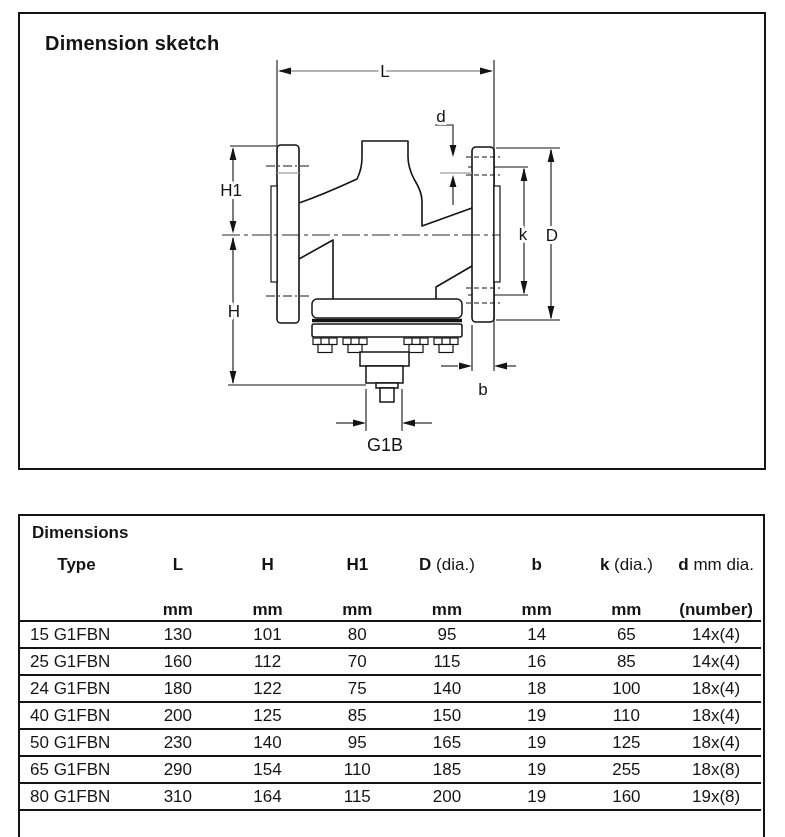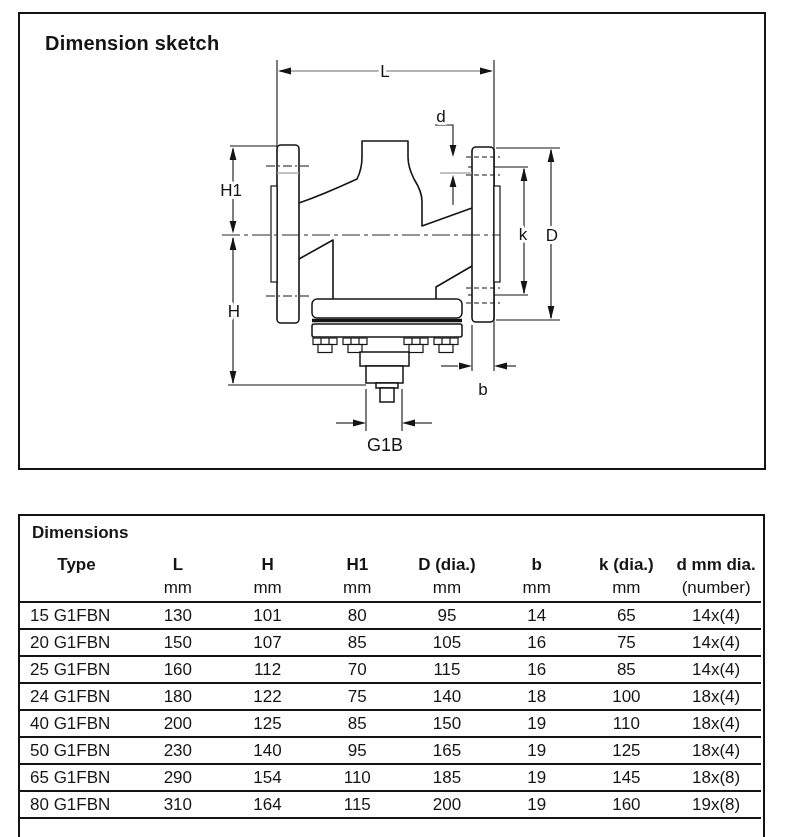--- a/index.html
+++ b/index.html
@@ -11,22 +11,22 @@
                 font-size:20px;font-weight:bold;letter-spacing:.2px;}
   .drawing{position:absolute;left:0;top:0;width:742px;height:452px;}
 
   .table-box{left:18px;top:514px;width:747px;height:348px;}
   .tbl-title{position:absolute;left:12px;top:7px;margin:0;font-size:17px;font-weight:bold;}
   table.dims{position:absolute;left:0;top:33px;width:741px;border-collapse:collapse;
              table-layout:fixed;font-size:17px;}
   table.dims th{font-weight:normal;padding:0 2px;height:52px;vertical-align:top;
                 border-bottom:2px solid #141414;text-align:center;}
   table.dims th .l1{font-weight:bold;padding-top:6px;}
-  table.dims th .l1 .sfx{font-weight:bold;}
-  table.dims th .l2{font-weight:normal;padding-top:3px;}
+  table.dims th .l1 .sfx{font-weight:normal;}
+  table.dims th .l2{font-weight:bold;padding-top:3px;margin-top:22px;}
   table.dims td{height:25px;border-bottom:2px solid #141414;text-align:center;
                 padding:0 2px;white-space:nowrap;}
   table.dims td.type{text-align:left;padding-left:10px;margin-top:24px;}
 
   
   .lbl{font-family:"Liberation Sans",sans-serif;font-size:17px;fill:#141414;
        paint-order:stroke;stroke:#ffffff;stroke-width:6px;stroke-linejoin:round;}
   .lbl-big{font-size:18px;}
 </style>
 </head>
@@ -212,30 +212,20 @@
             <td class="type">15 G1FBN</td>
             <td>130</td>
             <td>101</td>
             <td>80</td>
             <td>95</td>
             <td>14</td>
             <td>65</td>
             <td>14x(4)</td>
           </tr>
           <tr>
-            <td class="type">20 G1FBN</td>
-            <td>150</td>
-            <td>107</td>
-            <td>85</td>
-            <td>105</td>
-            <td>16</td>
-            <td>75</td>
-            <td>14x(4)</td>
-          </tr>
-          <tr>
             <td class="type">25 G1FBN</td>
             <td>160</td>
             <td>112</td>
             <td>70</td>
             <td>115</td>
             <td>16</td>
             <td>85</td>
             <td>14x(4)</td>
           </tr>
           <tr>
@@ -268,21 +258,21 @@
             <td>125</td>
             <td>18x(4)</td>
           </tr>
           <tr>
             <td class="type">65 G1FBN</td>
             <td>290</td>
             <td>154</td>
             <td>110</td>
             <td>185</td>
             <td>19</td>
-            <td>145</td>
+            <td>255</td>
             <td>18x(8)</td>
           </tr>
           <tr>
             <td class="type">80 G1FBN</td>
             <td>310</td>
             <td>164</td>
             <td>115</td>
             <td>200</td>
             <td>19</td>
             <td>160</td>

